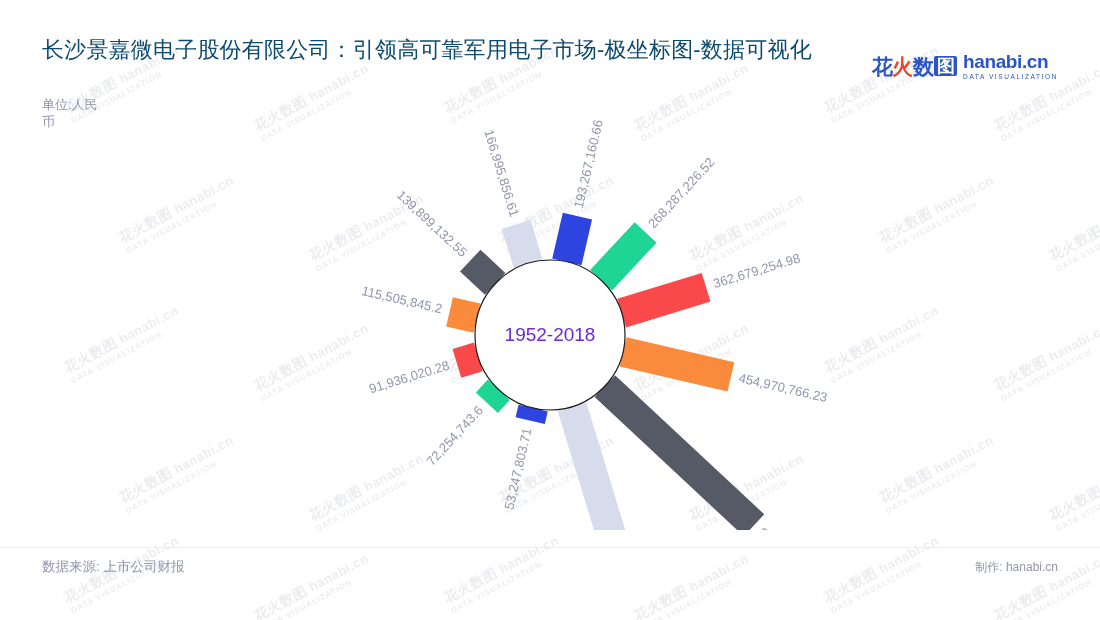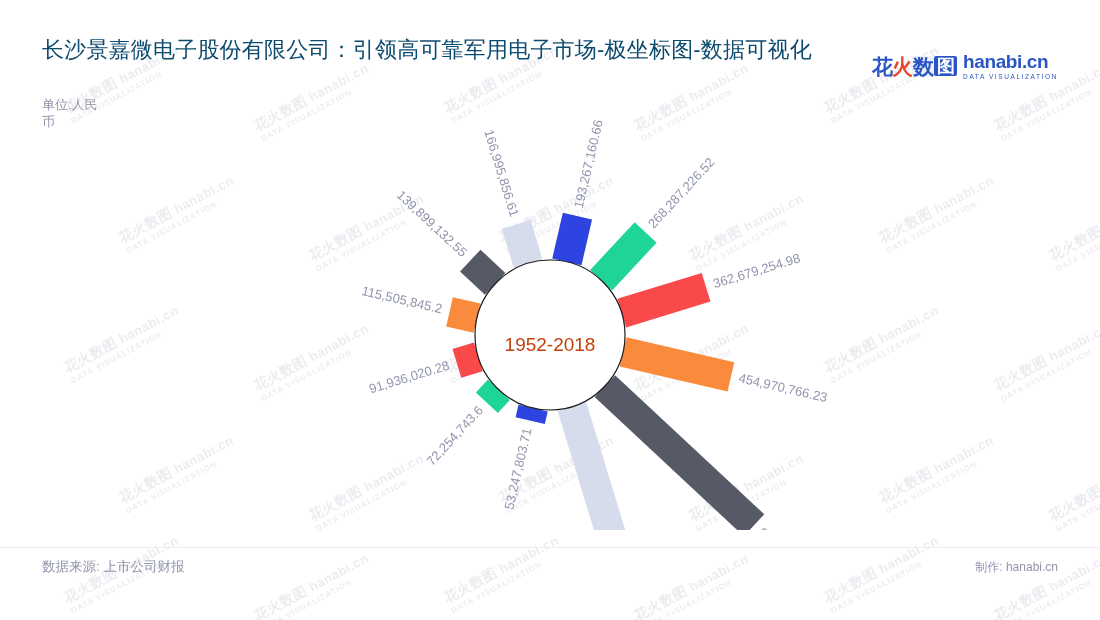--- a/index.html
+++ b/index.html
@@ -114,24 +114,23 @@
     width: 1100px;
     height: 430px;
     z-index: 2;
   }
   #polar-center-label {
     position: absolute;
     left: 50%;
     top: 235px;
     transform: translate(-50%, -50%);
     font-size: 19px;
-    color: #c2410c;
+    color: #6d28d9;
     z-index: 3;
     white-space: nowrap;
-    margin-top: 10px;
   }
 
   
   #footer-left {
     position: absolute;
     left: 42px;
     bottom: 44px;
     font-size: 13.5px;
     color: #9195ad;
     z-index: 4;

